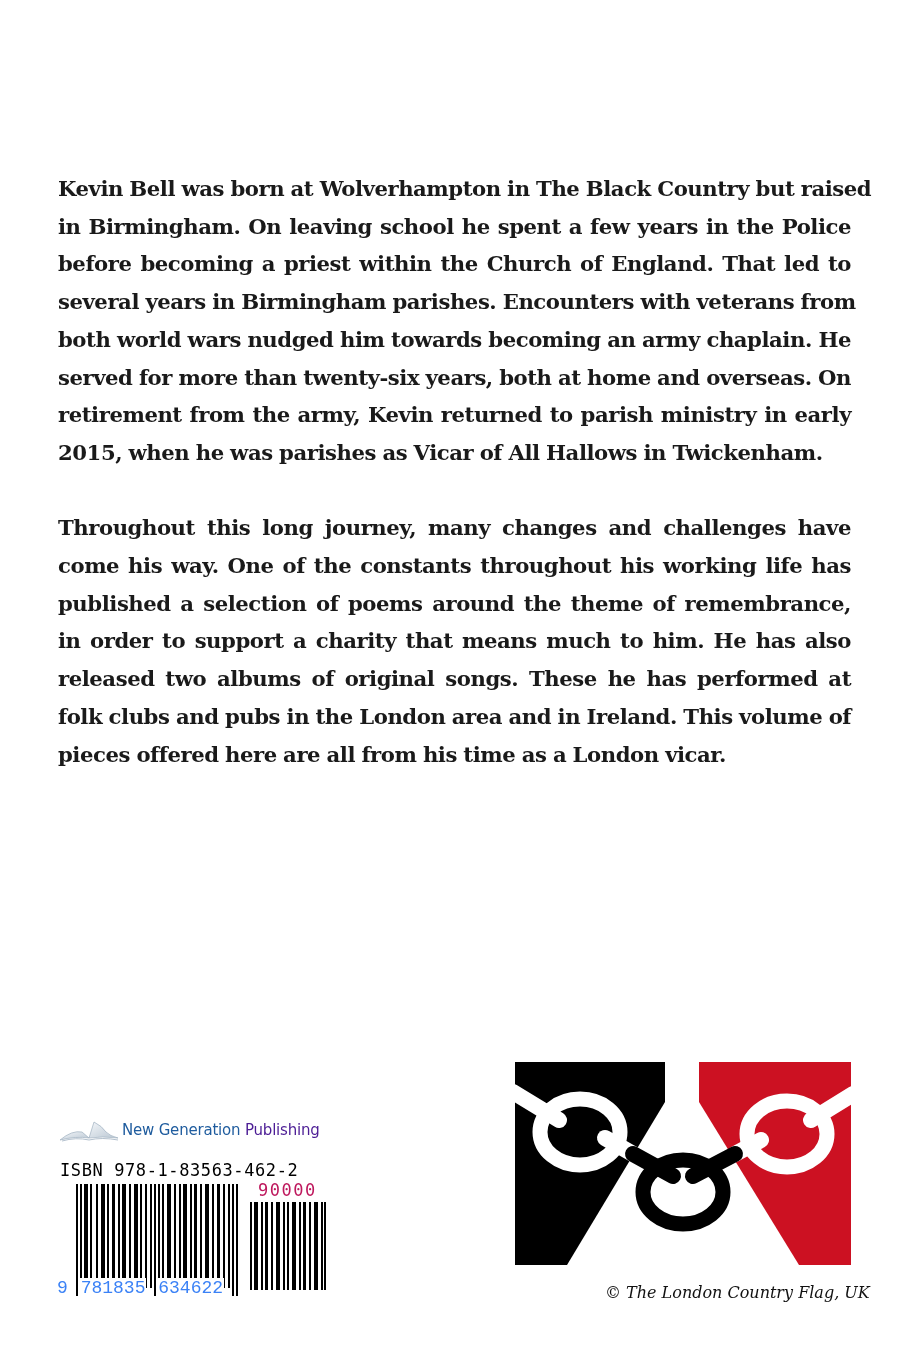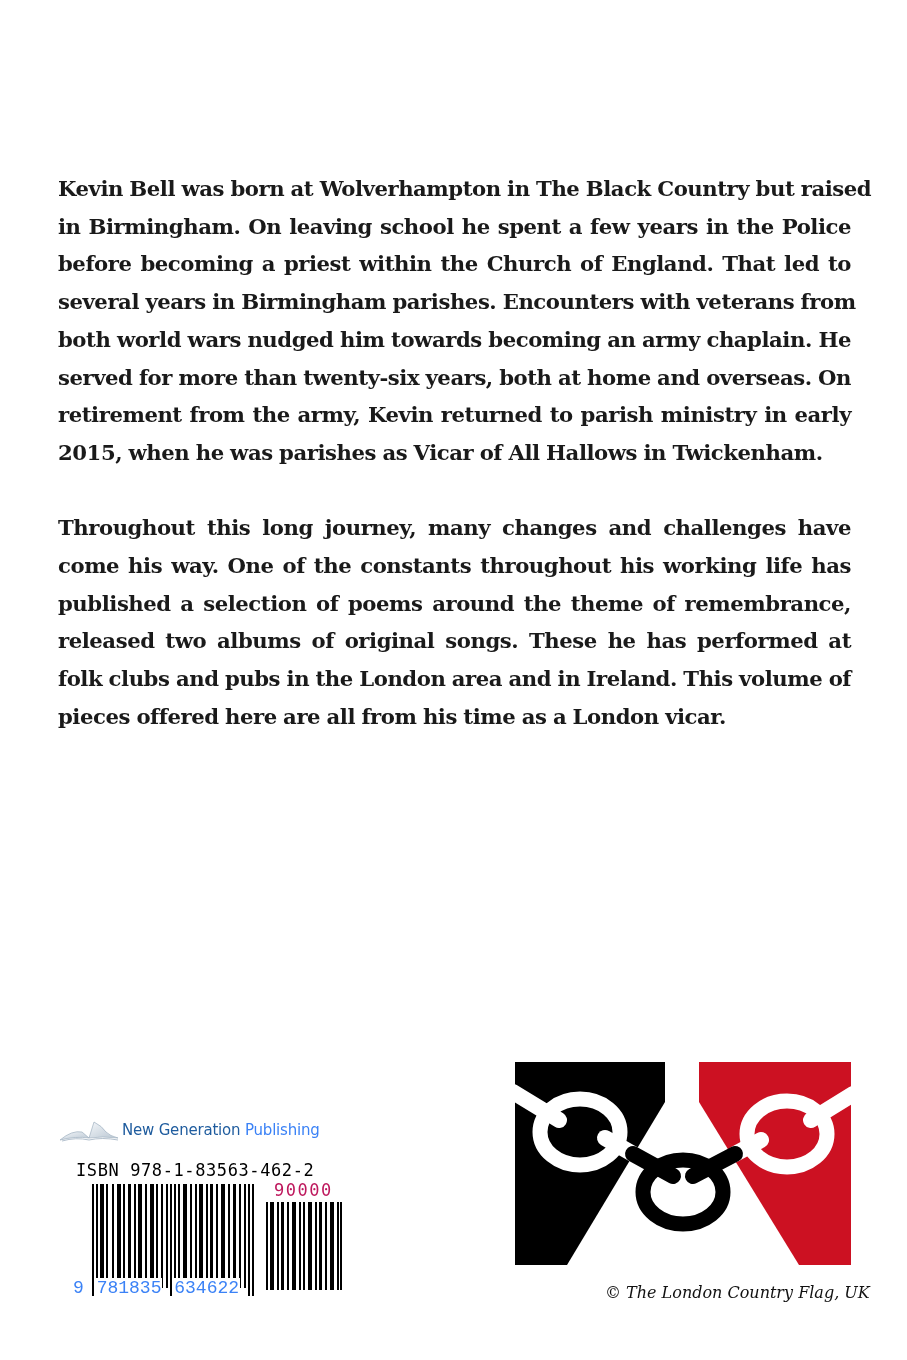--- a/index.html
+++ b/index.html
@@ -10,23 +10,23 @@
       color: #1a1a1a; text-align: justify; letter-spacing: -0.45px; word-spacing: -0.5px; font-weight: bold;
     }
     .bio p { margin: 0; }
     .bio p + p { margin-top: 37.7px; }
     .bio .line { display: block; text-align: justify; text-align-last: justify; white-space: nowrap; }
     .bio .line.last { text-align-last: left; }
 
     .publisher { position: absolute; left: 58px; top: 1116px; display: flex; align-items: center; }
     .publisher-logo { width: 62px; height: 28px; }
     .publisher-name { font-family: "DejaVu Sans", sans-serif; font-size: 15px; color: #1f5c9e; margin-left: 2px; letter-spacing: -0.2px; }
-    .publisher-name .light { color: #3b82f6; }
+    .publisher-name .light { color: #4c1d95; }
 
-    .barcode-block { position: absolute; left: 76px; top: 1160px; width: 262px; height: 145px; }
+    .barcode-block { position: absolute; left: 60px; top: 1160px; width: 262px; height: 145px; }
     .isbn-text { position: absolute; left: 0; top: 0; font-family: "DejaVu Sans Mono", monospace; font-size: 17px; letter-spacing: 0.6px; color: #000; white-space: nowrap; }
     .addon-num { position: absolute; left: 198px; top: 20px; font-family: "DejaVu Sans Mono", monospace; font-size: 17px; letter-spacing: 1.5px; color: #be185d; }
     .bars-main { position: absolute; left: 16px; top: 24px; width: 162px; height: 112px; }
     .bars-addon { position: absolute; left: 190px; top: 42px; width: 76px; height: 88px; }
     .barcode-digits { position: absolute; left: -4px; top: 118px; font-family: Liberation Mono, monospace; font-size: 18px; color: #3b82f6; white-space: nowrap; text-align: center; }
     .barcode-digits span { background: #fff; padding: 0 1px; }
 
     .flag { position: absolute; left: 515px; top: 1062px; width: 336px; height: 203px; }
     .flag-caption { position: absolute; left: 605px; top: 1283px; font-family: "DejaVu Serif", serif; font-style: italic; font-size: 16px; color: #111; white-space: nowrap; }
   </style>
@@ -41,20 +41,21 @@
     <span class="line">several years in Birmingham parishes. Encounters with veterans from</span>
     <span class="line">both world wars nudged him towards becoming an army chaplain. He</span>
     <span class="line">served for more than twenty-six years, both at home and overseas. On</span>
     <span class="line">retirement from the army, Kevin returned to parish ministry in early</span>
     <span class="line last">2015, when he was parishes as Vicar of All Hallows in Twickenham.</span>
   </p>
   <p>
     <span class="line">Throughout this long journey, many changes and challenges have</span>
     <span class="line">come his way. One of the constants throughout his working life has</span>
     <span class="line">published a selection of poems around the theme of remembrance,</span>
+    <span class="line">in order to support a charity that means much to him. He has also</span>
     <span class="line">released two albums of original songs. These he has performed at</span>
     <span class="line">folk clubs and pubs in the London area and in Ireland. This volume of</span>
     <span class="line last">pieces offered here are all from his time as a London vicar.</span>
   </p>
 </div>
 
 <div class="publisher">
   <svg class="publisher-logo" viewBox="0 0 62 28">
     <defs>
       <linearGradient id="pg" x1="0" y1="0" x2="1" y2="1">

